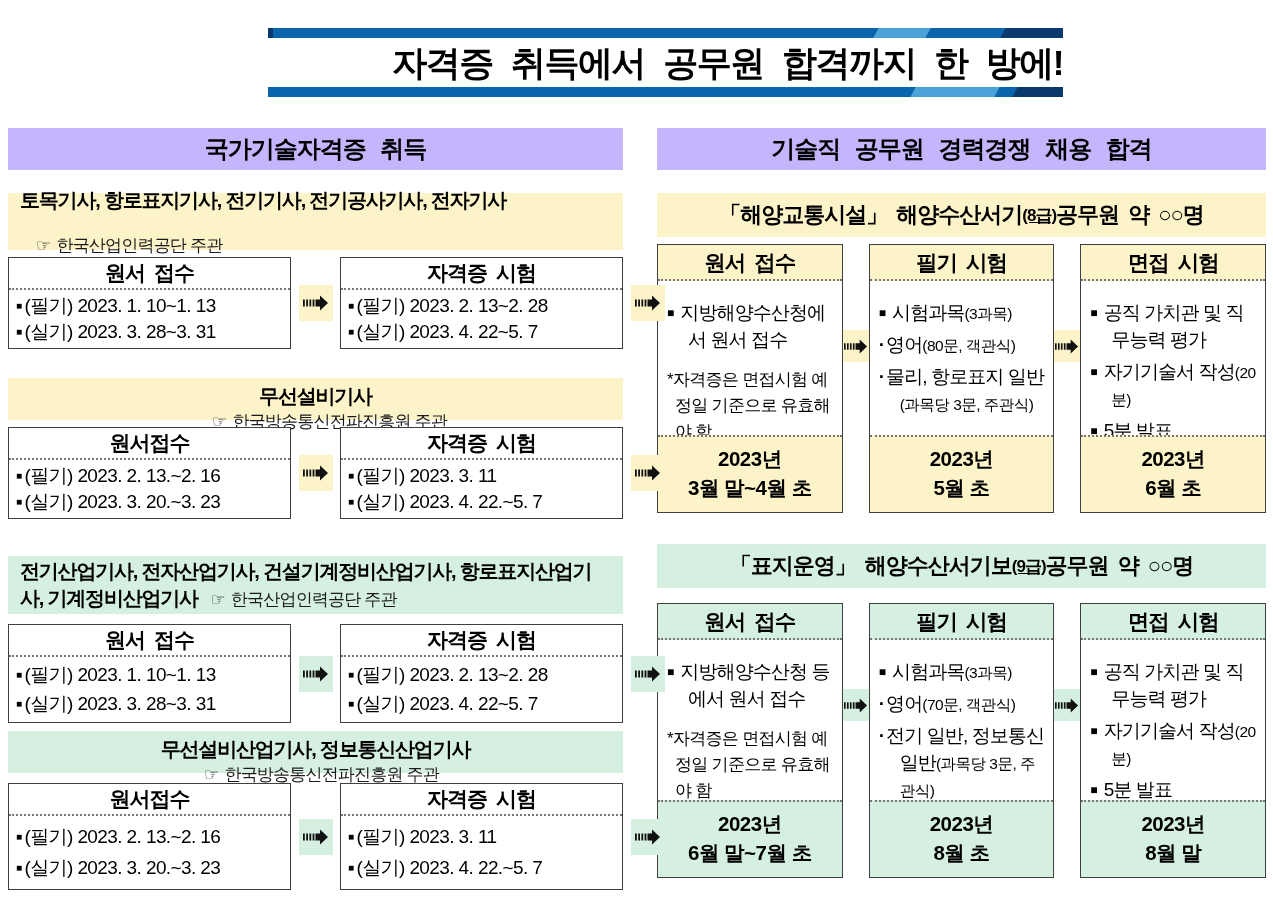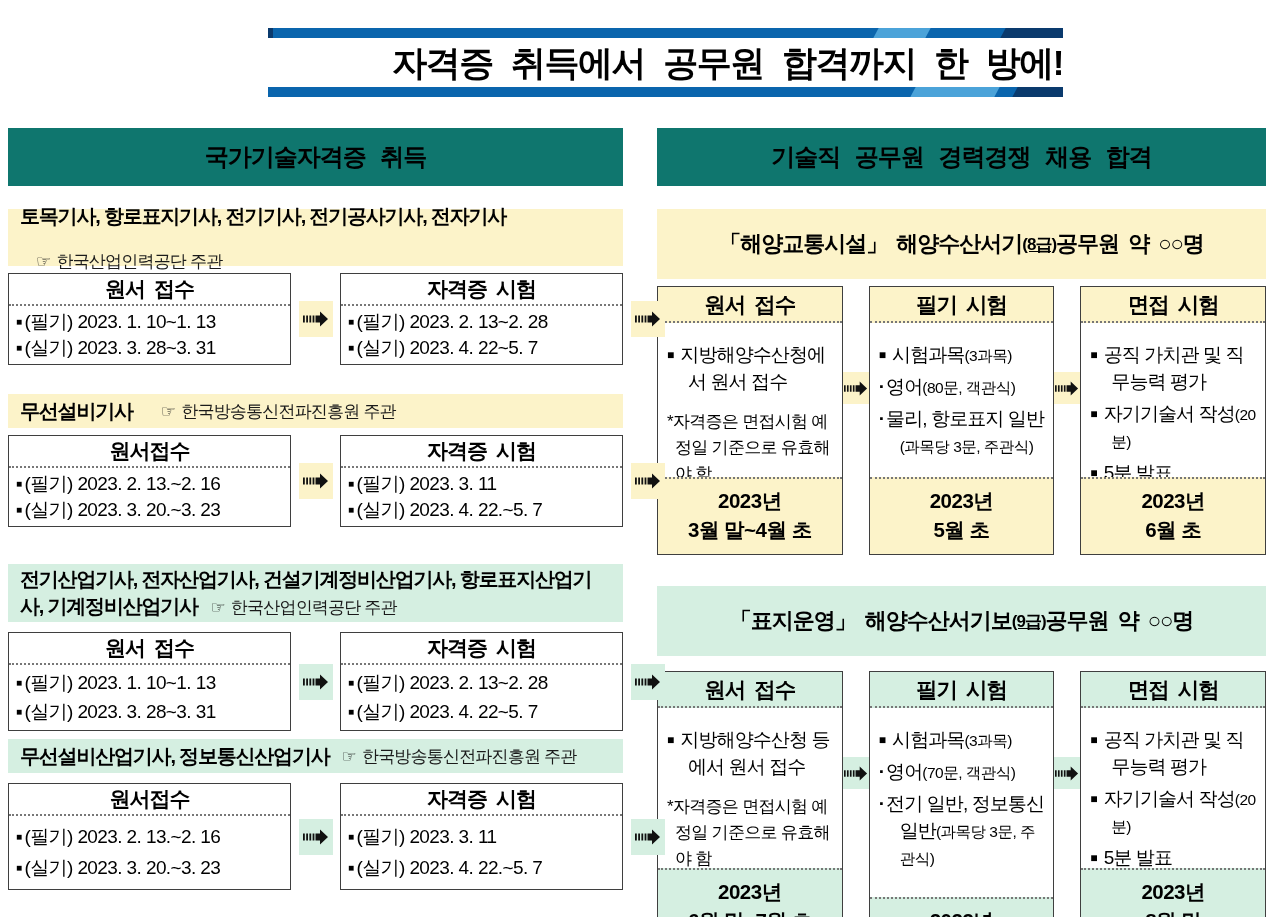--- a/index.html
+++ b/index.html
@@ -22,40 +22,40 @@
   .main-title {
     margin: 5px 0 4px; text-align: right; font-size: 35px; font-weight: 800;
     letter-spacing: -1.5px; word-spacing: 10px; line-height: 1.15; color: #000;
   }
 
   
   .columns { position: absolute; top: 128px; left: 8px; width: 1258px; display: flex; gap: 34px; }
   .col-left  { width: 615px; flex: 0 0 615px; }
   .col-right { width: 609px; flex: 0 0 609px; }
   .col-header {
-    height: 58px; background: #0f766e; display: flex; align-items: center; justify-content: center;
+    height: 42px; background: #c4b5fd; display: flex; align-items: center; justify-content: center;
     font-size: 24px; font-weight: 700; letter-spacing: -1px; word-spacing: 9px; color: #000;
   }
 
   
   .bg-yellow { background: #fcf3c9; }
   .bg-green  { background: #d5efe1; }
   .banner { padding: 5px 12px; }
   .banner .bt { font-size: 20px; font-weight: 700; letter-spacing: -1.2px; color: #000; }
   .banner .org { font-size: 17px; letter-spacing: -0.8px; color: #1a1a1a; }
   .banner .org .hand { font-size: 17px; margin-right: 6px; }
   .banner-two { height: 57px; display: flex; flex-direction: column; justify-content: center; }
   .banner-two .org { margin-top: 20px; padding-left: 16px; }
-  .banner-one { height: 34px; display: flex; align-items: center; }
+  .banner-one { height: 42px; display: flex; align-items: center; flex-direction: column; }
   .banner-one .org { margin-left: 28px; }
   .banner-wrap { height: 58px; display: flex; align-items: center; }
   .banner-wrap .inner { line-height: 1.35; }
   .banner-wrap .org { margin-left: 8px; white-space: nowrap; }
   .banner-center {
-    height: 70px; display: flex; align-items: center; justify-content: center;
+    height: 44px; display: flex; align-items: center; justify-content: center;
     font-weight: 700; color: #000; letter-spacing: -1px; word-spacing: 4px;
   }
   .banner-center .big { font-size: 22px; }
   .banner-center .small { font-size: 17px; text-decoration: underline; }
 
   
   .boxrow { display: flex; align-items: center; margin-top: 7px; position: relative; }
   .lbox {
     border: 1.5px solid #3f3f3f; background: #fff; display: flex; flex-direction: column;
     width: 283px; flex: 0 0 283px;
@@ -413,20 +413,21 @@
           </div>
         <div class="rbox">
           <div class="rbox-h">필기 시험</div>
           <div class="rbox-body">
             <div class="bl"><span class="m">■</span><span>시험과목</span><span class="paren">(3과목)</span></div>
             <div class="bl sub"><span class="m">·</span><span>영어</span><span class="paren">(70문, 객관식)</span></div>
             <div class="bl sub"><span class="m">·</span><span>전기 일반, 정보통신 일반</span><span class="paren">(과목당 3문, 주관식)</span></div>
           </div>
           <div class="rbox-f">
               <div>2023년</div>
+              <div>8월 초</div>
             </div>
         </div>
         <div class="rgap">
             <span class="chip chip-r bg-green">
               <svg class="arrow-glyph" width="24" height="17" viewBox="0 0 26 18">
                 <g fill="#111">
                   <rect x="0" y="5.5" width="1.8" height="7"></rect>
                   <rect x="3.2" y="5.5" width="1.8" height="7"></rect>
                   <rect x="6.4" y="5.5" width="1.8" height="7"></rect>
                   <rect x="9.6" y="5.5" width="1.8" height="7"></rect>

